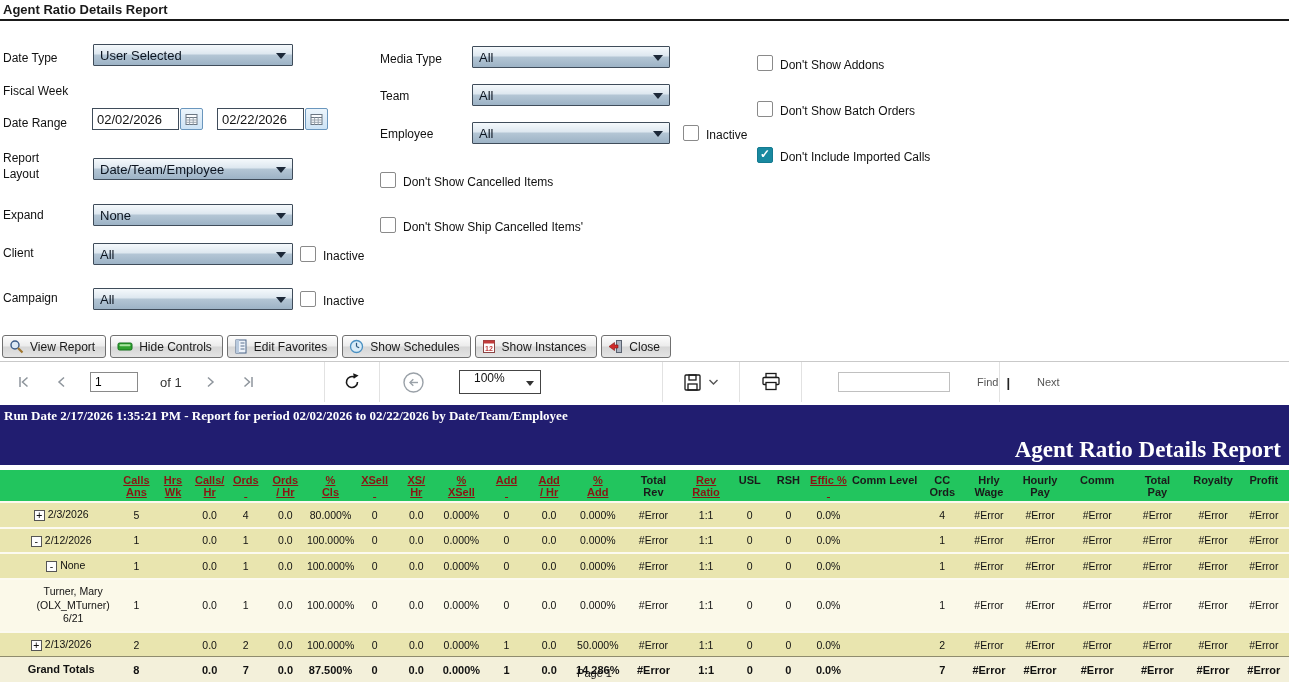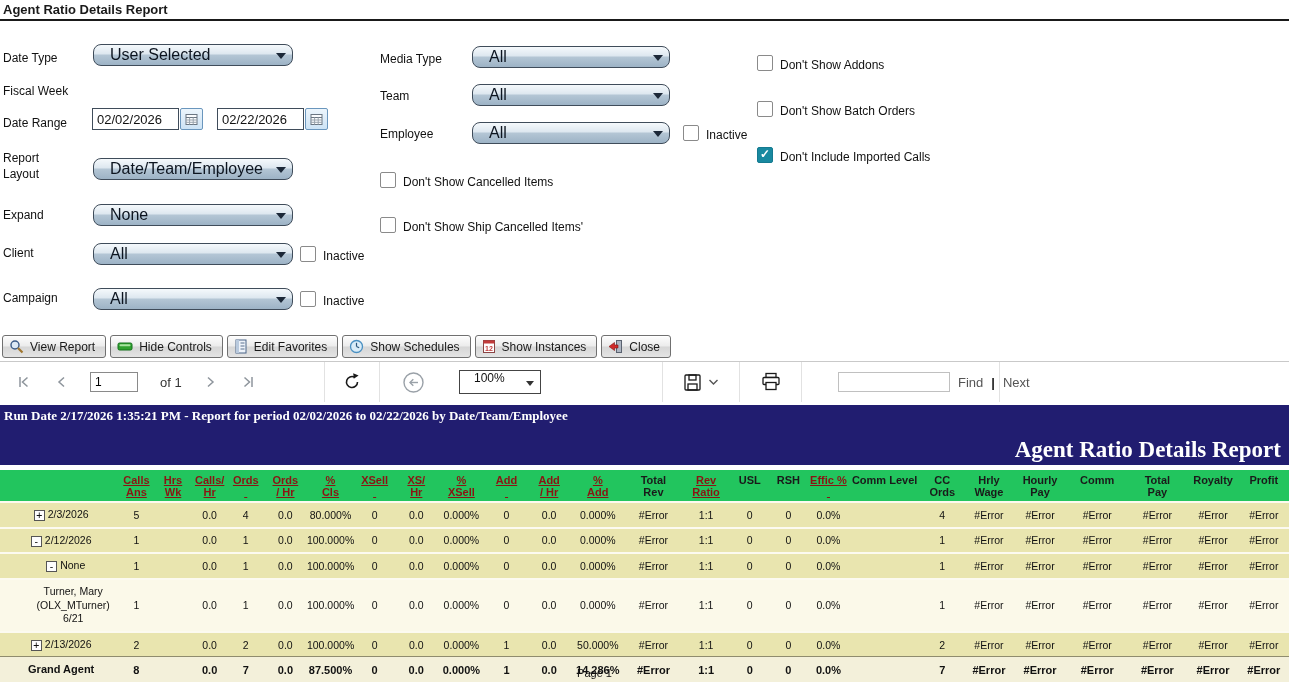--- a/index.html
+++ b/index.html
@@ -7,23 +7,23 @@
   .app {
     position:relative; width:1289px; height:686px; overflow:hidden;
     font-family:"Liberation Sans", sans-serif; color:#1a1a1a; background:#fff;
   }
   .page-title { position:absolute; left:3px; top:2px; font-size:13px; font-weight:bold; }
   .title-rule { position:absolute; left:0; top:19px; width:1289px; height:2px; background:#1a1a1a; }
 
   .flabel { position:absolute; font-size:12px; color:#111; }
 
   .dropdown {
-    position:absolute; height:22px; border:1px solid #3f4c5a; border-radius:8px;
+    position:absolute; height:22px; border:1px solid #3f4c5a; border-radius:1px;
     background:linear-gradient(#f5f9fc 0%, #dde7ef 45%, #b4c6d5 50%, #9db3c6 100%);
-    display:flex; align-items:center; font-size:16px; color:#0d1520; padding-left:16px; cursor:default;
+    display:flex; align-items:center; font-size:13px; color:#0d1520; padding-left:6px; cursor:default;
   }
   .dd-arrow { position:absolute; right:6px; top:8px; width:0; height:0;
     border-left:5px solid transparent; border-right:5px solid transparent; border-top:6px solid #1c2838; }
 
   .tinput {
     position:absolute; height:22px; border:1px solid #3f4c5a; background:#fff;
     font-family:"Liberation Sans", sans-serif; font-size:13px; color:#111; padding-left:4px;
   }
   .calbtn {
     position:absolute; width:23px; height:22px; border:1px solid #6a96bd; border-radius:2px;
@@ -51,21 +51,21 @@
   .vgroup.noborder { border-right:none; }
   .pageinput { width:48px; height:20px; border:1px solid #8a8a8a; font-size:12px; padding-left:4px; }
   .oflabel { font-size:13px; color:#333; }
   .zoomsel {
     width:82px; height:24px; border:1px solid #444; display:flex; 
     font-size:12px; color:#111; padding-left:14px; position:relative; background:#fff; cursor:default;
   }
   .zoomsel .caret { position:absolute; right:6px; top:10px; width:0; height:0;
     border-left:4px solid transparent; border-right:4px solid transparent; border-top:5px solid #333; }
   .findinput { width:112px; height:20px; border:1px solid #c0c0c0; font-size:12px; padding-left:4px; }
-  .findtext { font-size:13px; color:#555; }
+  .findtext { font-size:11px; color:#555;margin-left:19px; }
   .findsep { font-size:13px; color:#222; font-weight:bold; }
   .vicon { display:flex; align-items:center; justify-content:center; cursor:default; }
 
   .navyband { position:absolute; left:0; top:405px; width:1289px; height:60px; background:#211d70; }
   .runline {
     position:absolute; left:4px; top:3px; color:#fff; font-family:"Liberation Serif", serif;
     font-weight:bold; font-size:13px;
   }
   .bigtitle {
     position:absolute; right:8px; bottom:2px; color:#fff; font-family:"Liberation Serif", serif;
@@ -603,21 +603,21 @@
           <td></td>
           <td>2</td>
           <td>#Error</td>
           <td>#Error</td>
           <td>#Error</td>
           <td>#Error</td>
           <td>#Error</td>
           <td>#Error</td>
         </tr>
         <tr class="bg-total boldrow">
-          <td class="labelcell ind-0"><span>Grand Agent</span></td>
+          <td class="labelcell ind-0"><span>Grand Totals</span></td>
           <td>8</td>
           <td></td>
           <td>0.0</td>
           <td>7</td>
           <td>0.0</td>
           <td>87.500%</td>
           <td>0</td>
           <td>0.0</td>
           <td>0.000%</td>
           <td>1</td>

